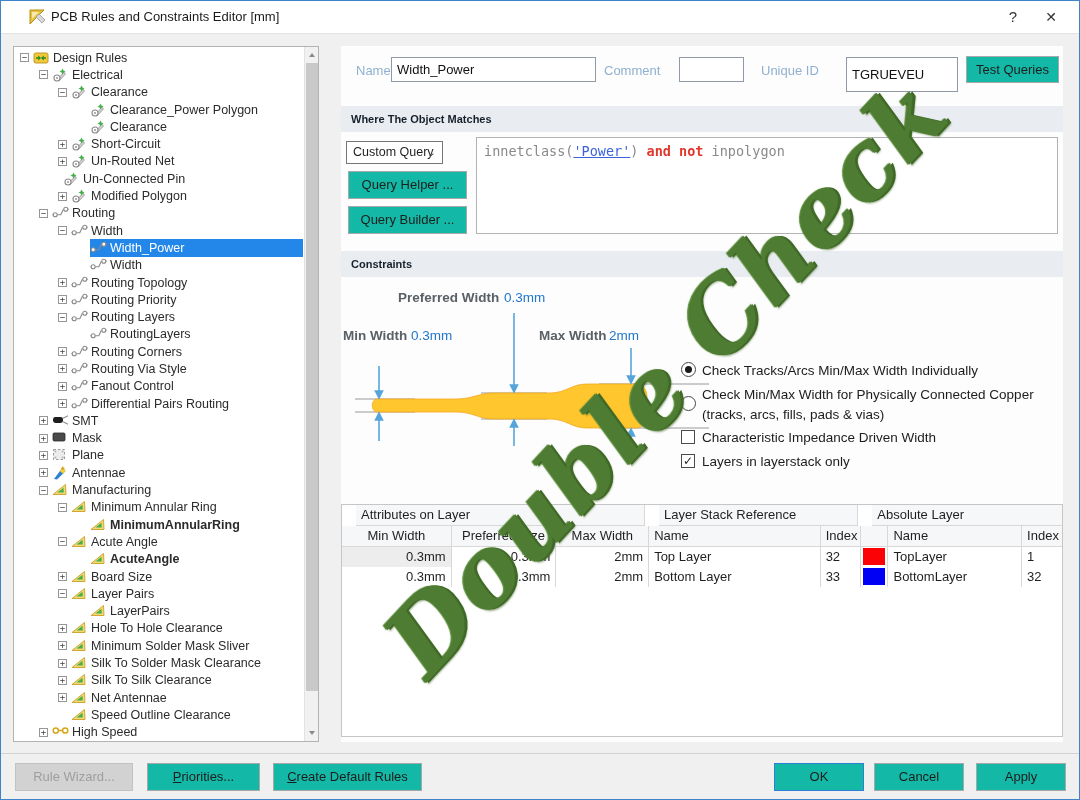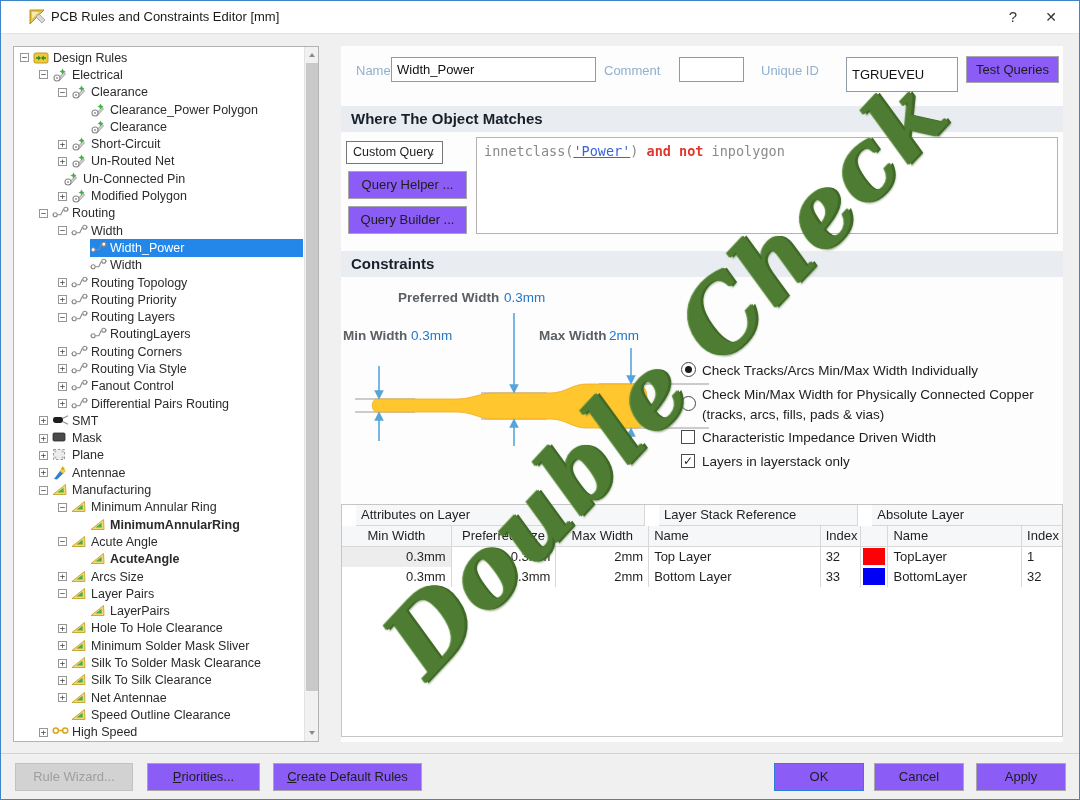--- a/index.html
+++ b/index.html
@@ -32,22 +32,22 @@
   .vscroll { position:absolute; right:0; top:0; width:14px; height:100%; background:#f1f1f1; border-left:1px solid #e2e2e2; }
   .vs-arrow { position:absolute; left:0; width:14px; height:15px; }
   .vs-arrow:before { content:""; position:absolute; left:4px; border-left:3px solid transparent; border-right:3px solid transparent; }
   .vs-up:before { top:6px; border-bottom:4px solid #8a8a8a; }
   .vs-down { bottom:0; } .vs-down:before { top:5px; border-top:4px solid #8a8a8a; }
   .vs-thumb { position:absolute; left:1px; top:16px; width:12px; height:628px; background:#c9c9c9; }
   
   .rightpanel { position:absolute; left:340px; top:45px; width:722px; height:696px; background:#fdfdfd; }
   .frm-label { position:absolute; color:#8fb0cf; font-size:13px; }
   .frm-input { position:absolute; background:#fff; border:1px solid #8f9aa6; font-size:13px; padding:0 5px; font-family:"Liberation Sans","DejaVu Sans",sans-serif; color:#111; }
-  .btn { background:#8b5cf6; border:1px solid #a8a8a8; font-size:13px; color:#1d1d1d; text-align:center; font-family:"Liberation Sans","DejaVu Sans",sans-serif; }
-  .sec-bar { position:absolute; left:0; width:722px; height:26px; background:#e9edf1; font-weight:bold; font-size:15px; line-height:26px; padding-left:10px; color:#17202a; }
+  .btn { background:#14b8a6; border:1px solid #a8a8a8; font-size:13px; color:#1d1d1d; text-align:center; font-family:"Liberation Sans","DejaVu Sans",sans-serif; }
+  .sec-bar { position:absolute; left:0; width:722px; height:26px; background:#e9edf1; font-weight:bold; font-size:11px; line-height:26px; padding-left:10px; color:#17202a; }
   
   .dropdown { position:absolute; left:5px; top:95px; width:97px; height:23px; background:#fff; border:1px solid #767676; font-size:12.5px; line-height:21px; padding-left:6px; }
   .dropdown .chev { position:absolute; right:6px; top:0; color:#555; font-size:11px; }
   .qbtn { position:absolute; left:7px; width:119px; height:28px; line-height:26px; }
   .querybox { position:absolute; left:135px; top:91px; width:582px; height:97px; background:#fff; border:1px solid #b3b3b3; padding:5px 7px; font-family:"DejaVu Sans Mono",monospace; font-size:13.5px; color:#8a8a8a; }
   .q-str { color:#3b62d9; text-decoration:underline; }
   .q-kw { color:#e0382c; font-weight:bold; }
   
   .diag-label { position:absolute; font-weight:bold; color:#5a6066; font-size:13.5px; }
   .diag-value { position:absolute; color:#2277cc; font-size:13.5px; }
@@ -507,21 +507,21 @@
       </div>
       <div class="tree-row" style="padding-left: 44px;">
         <span class="expander">+</span>
         <span class="tree-content">
           <span class="tree-icon">
             <svg width="15" height="13">
               <path d="M1 11.5 L13.5 1.5 L14 11.5 Z" fill="#f3d874" stroke="#c9a227" stroke-width="0.9"></path>
               <path d="M5.5 9.5 L11.5 4.8 L11.8 9.5 Z" fill="#43b049"></path>
             </svg>
           </span>
-          <span class="tree-label">Arcs Size</span>
+          <span class="tree-label">Board Size</span>
         </span>
       </div>
       <div class="tree-row" style="padding-left: 44px;">
         <span class="expander">−</span>
         <span class="tree-content">
           <span class="tree-icon">
             <svg width="15" height="13">
               <path d="M1 11.5 L13.5 1.5 L14 11.5 Z" fill="#f3d874" stroke="#c9a227" stroke-width="0.9"></path>
               <path d="M5.5 9.5 L11.5 4.8 L11.8 9.5 Z" fill="#43b049"></path>
             </svg>

